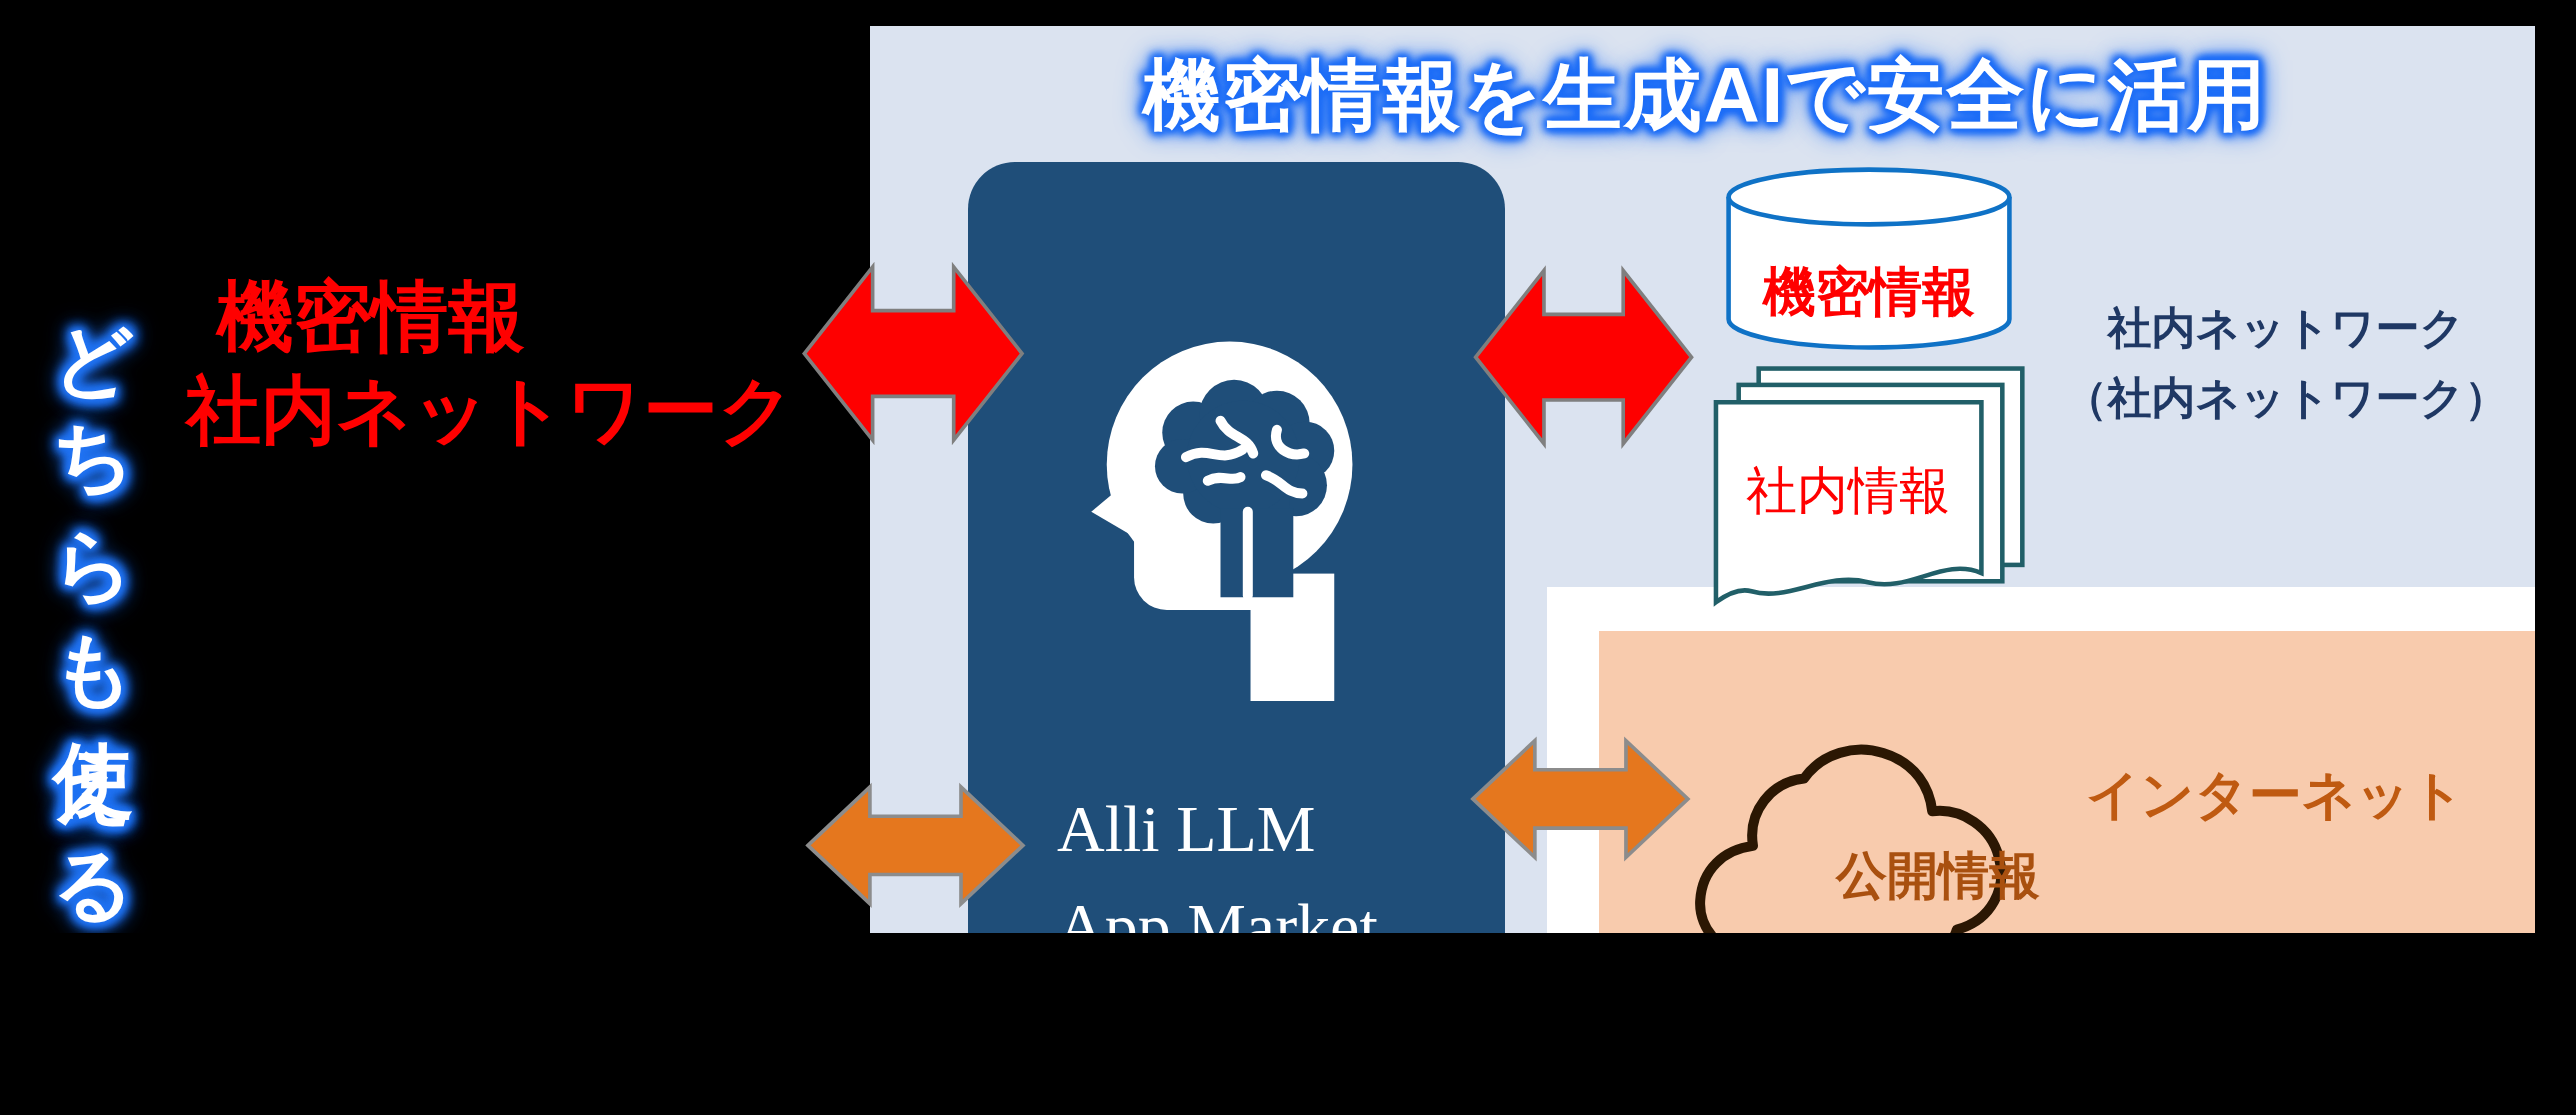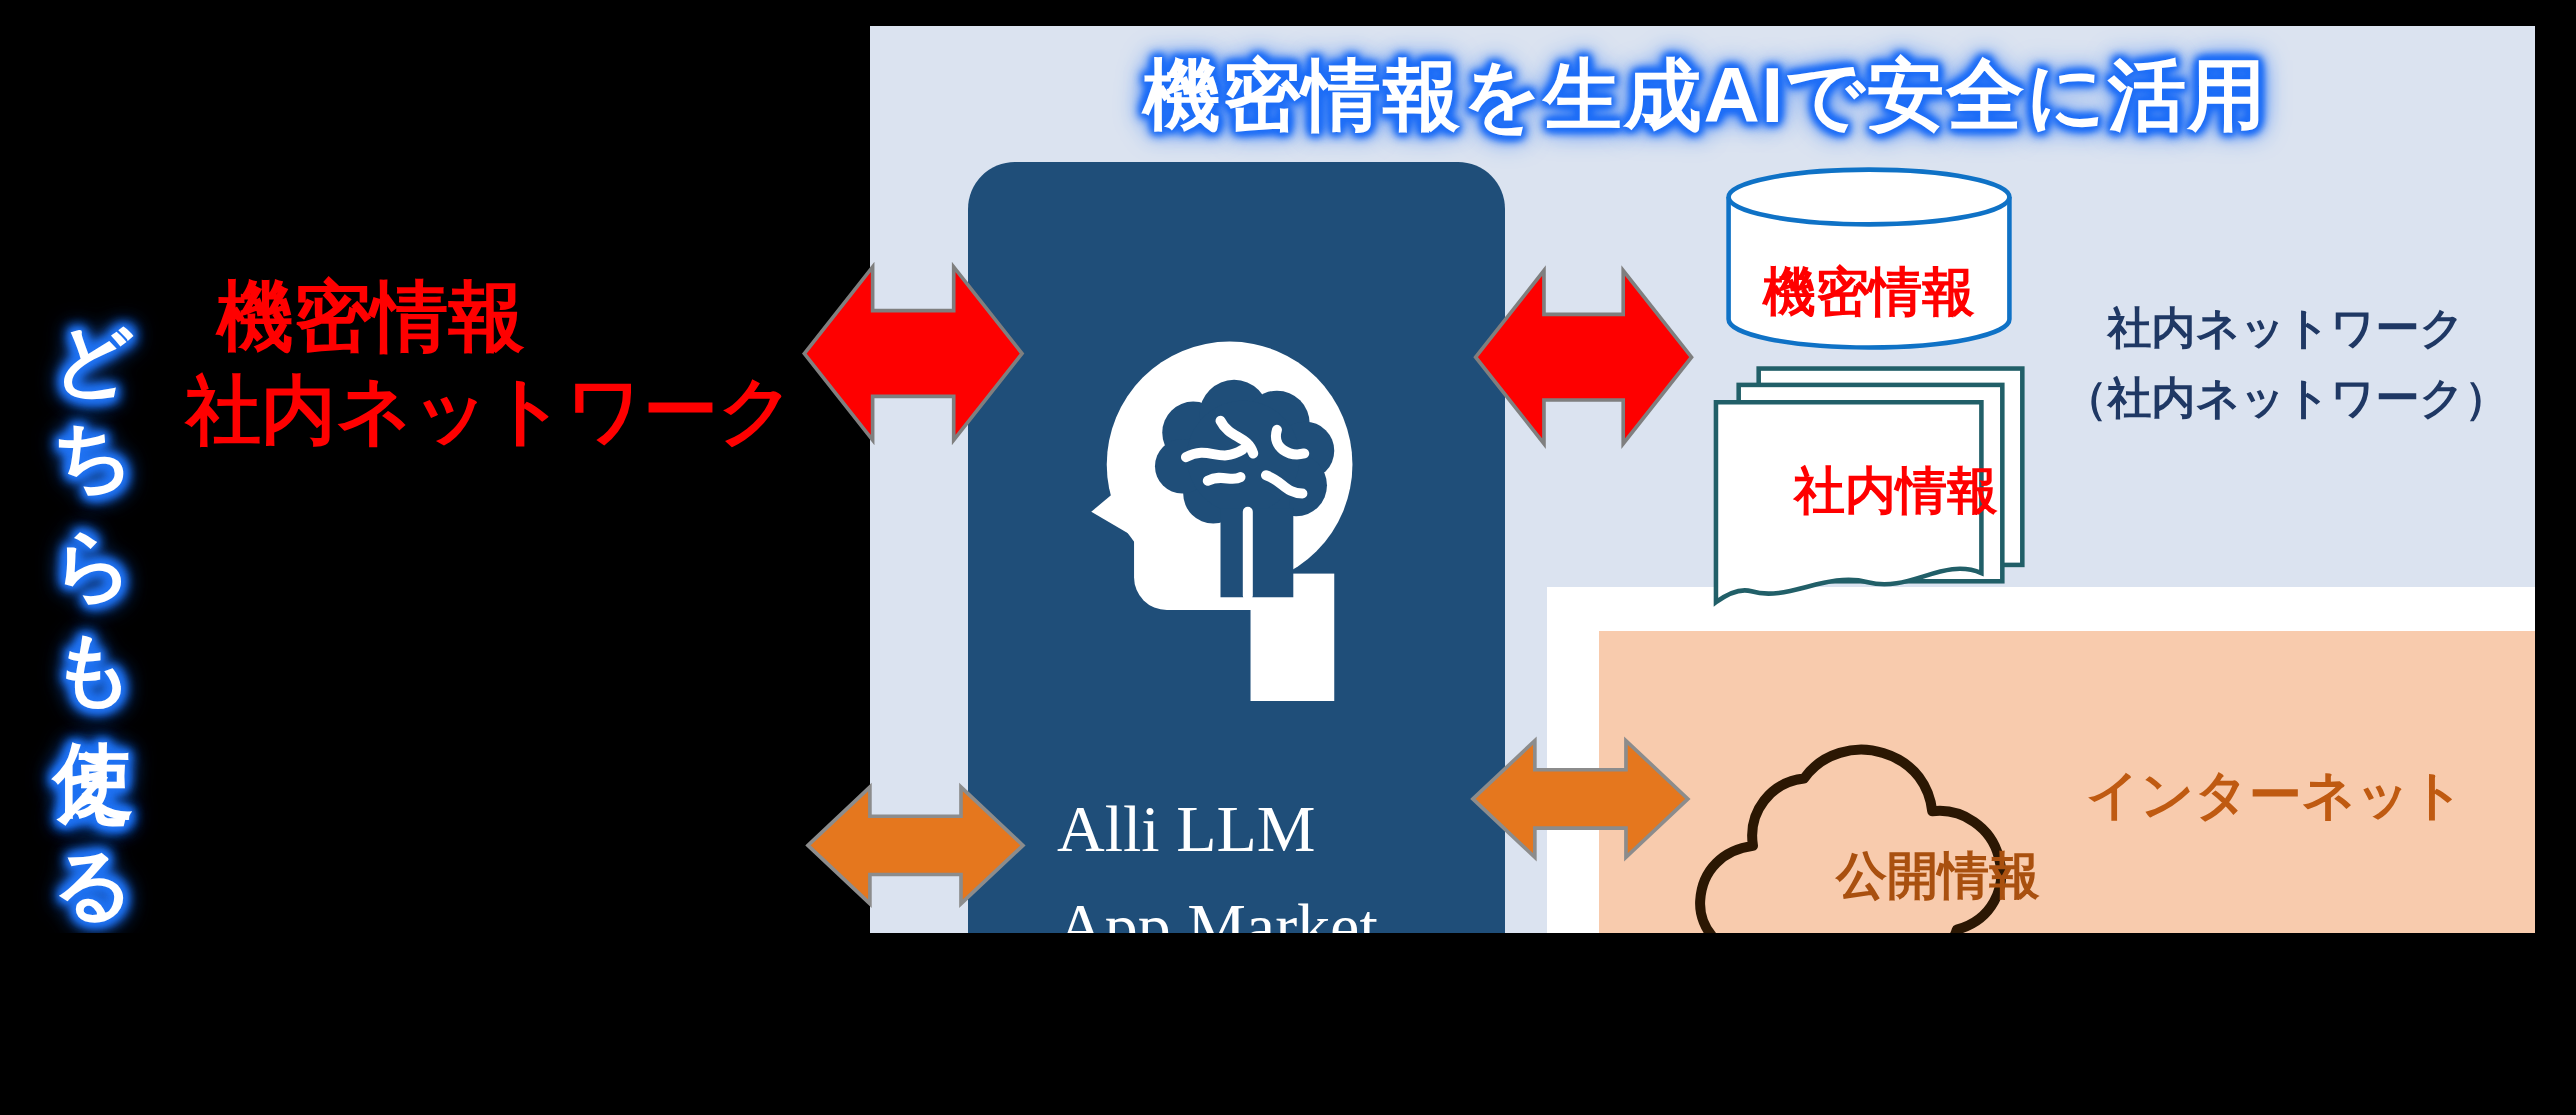--- a/index.html
+++ b/index.html
@@ -26,21 +26,21 @@
     text-shadow:0 0 5.5px #2173f2,0 0 9px #2173f2,0 0 14.6px #2173f2,0 0 22px #2173f2,
                 0 0 27px #2173f2,3.6px 3.6px 11px #2173f2,-3.6px -3.6px 11px #2173f2,
                 3.6px -3.6px 11px #2173f2,-3.6px 3.6px 11px #2173f2;}
 
   .red-note1{left:217px;top:266px;font-size:77px;font-weight:bold;color:#ff0000;white-space:nowrap;}
   .red-note2{left:186px;top:361px;font-size:75px;font-weight:bold;color:#ff0000;white-space:nowrap;}
 
   .product-name{left:1057px;top:780px;font-size:66px;font-weight:400;color:#ffffff;line-height:98px;white-space:nowrap;font-family:Liberation Serif, serif;}
 
   .db-label{left:1724px;top:257px;width:290px;text-align:center;font-size:53px;font-weight:bold;color:#ff0000;}
-  .docs-label{left:1715px;top:457px;width:266px;text-align:center;font-size:51px;font-weight:bold;color:#ff0000;padding-left:48px;}
+  .docs-label{left:1715px;top:457px;width:266px;text-align:center;font-size:51px;font-weight:normal;color:#ff0000;}
 
   .network-label{left:2040px;top:293px;width:492px;text-align:center;font-size:44px;font-weight:bold;
     color:#1f3864;line-height:70px;white-space:nowrap;}
 
   .cloud-label{left:1687px;top:842px;width:353px;text-align:right;font-size:51px;font-weight:bold;color:#a9500f;}
   .internet-label{left:2086px;top:760px;width:419px;font-size:53px;font-weight:bold;color:#bf5a11;}
 
   svg{display:block;}
 </style>
 </head>

